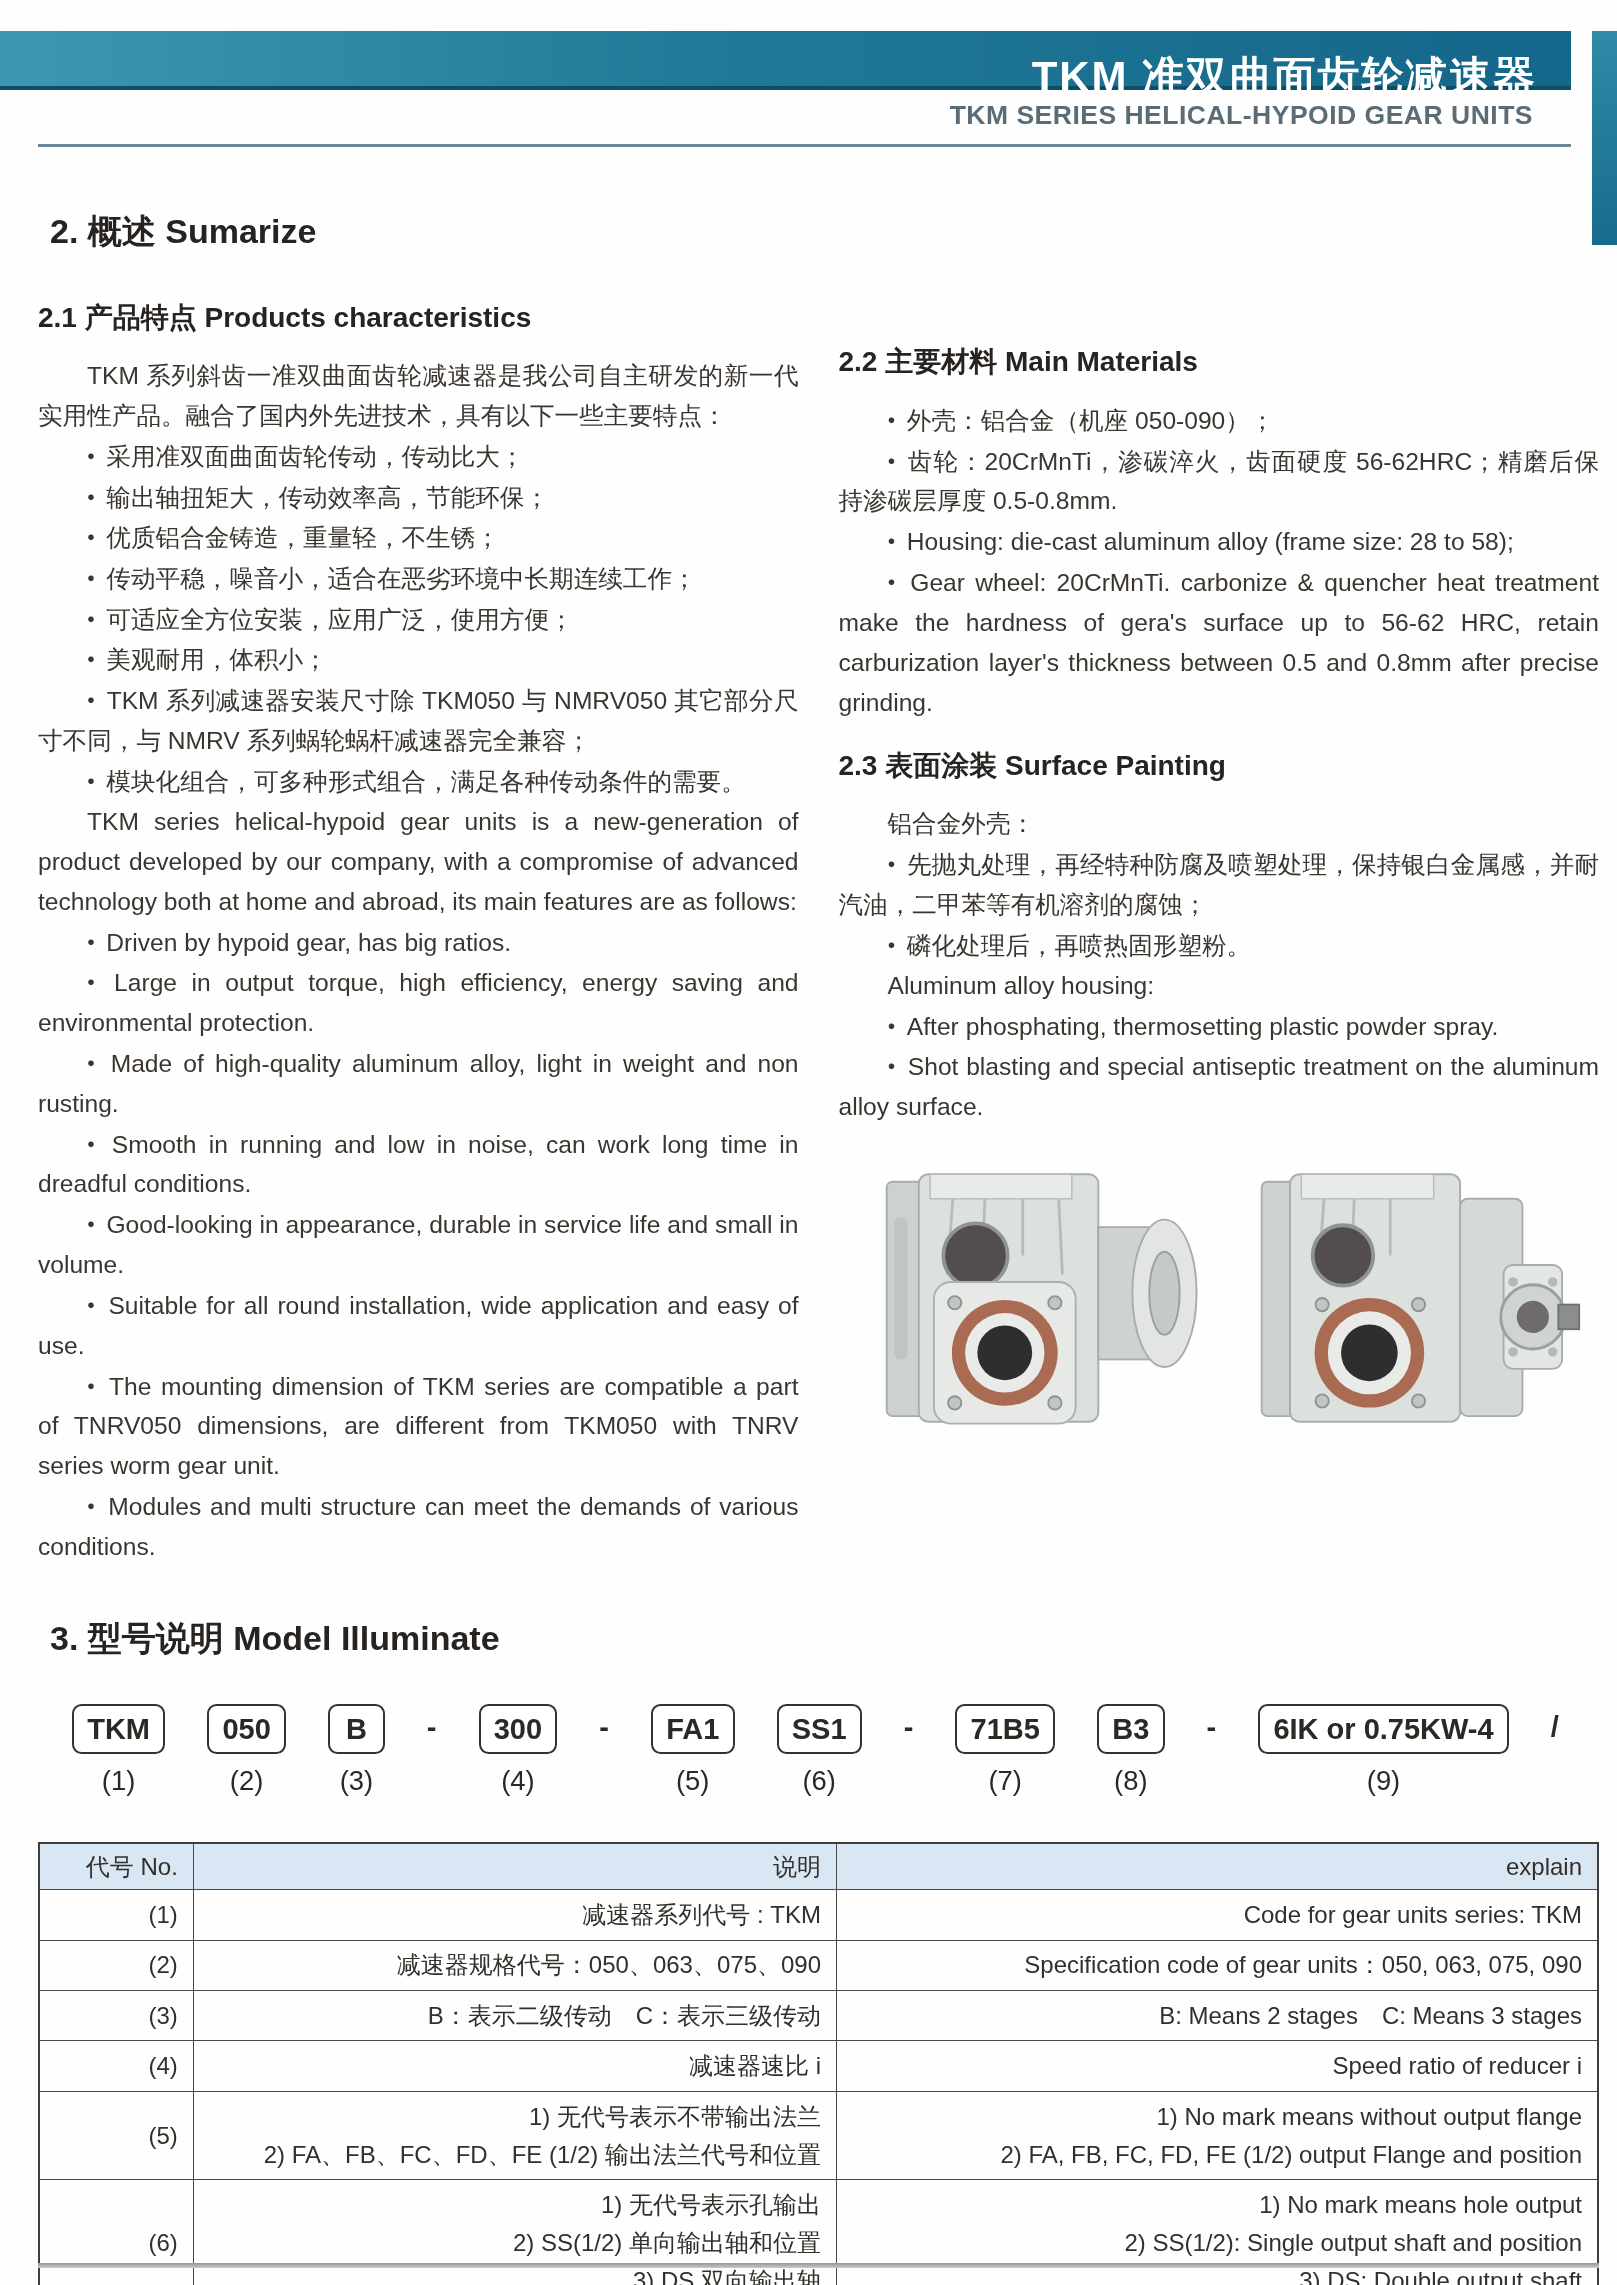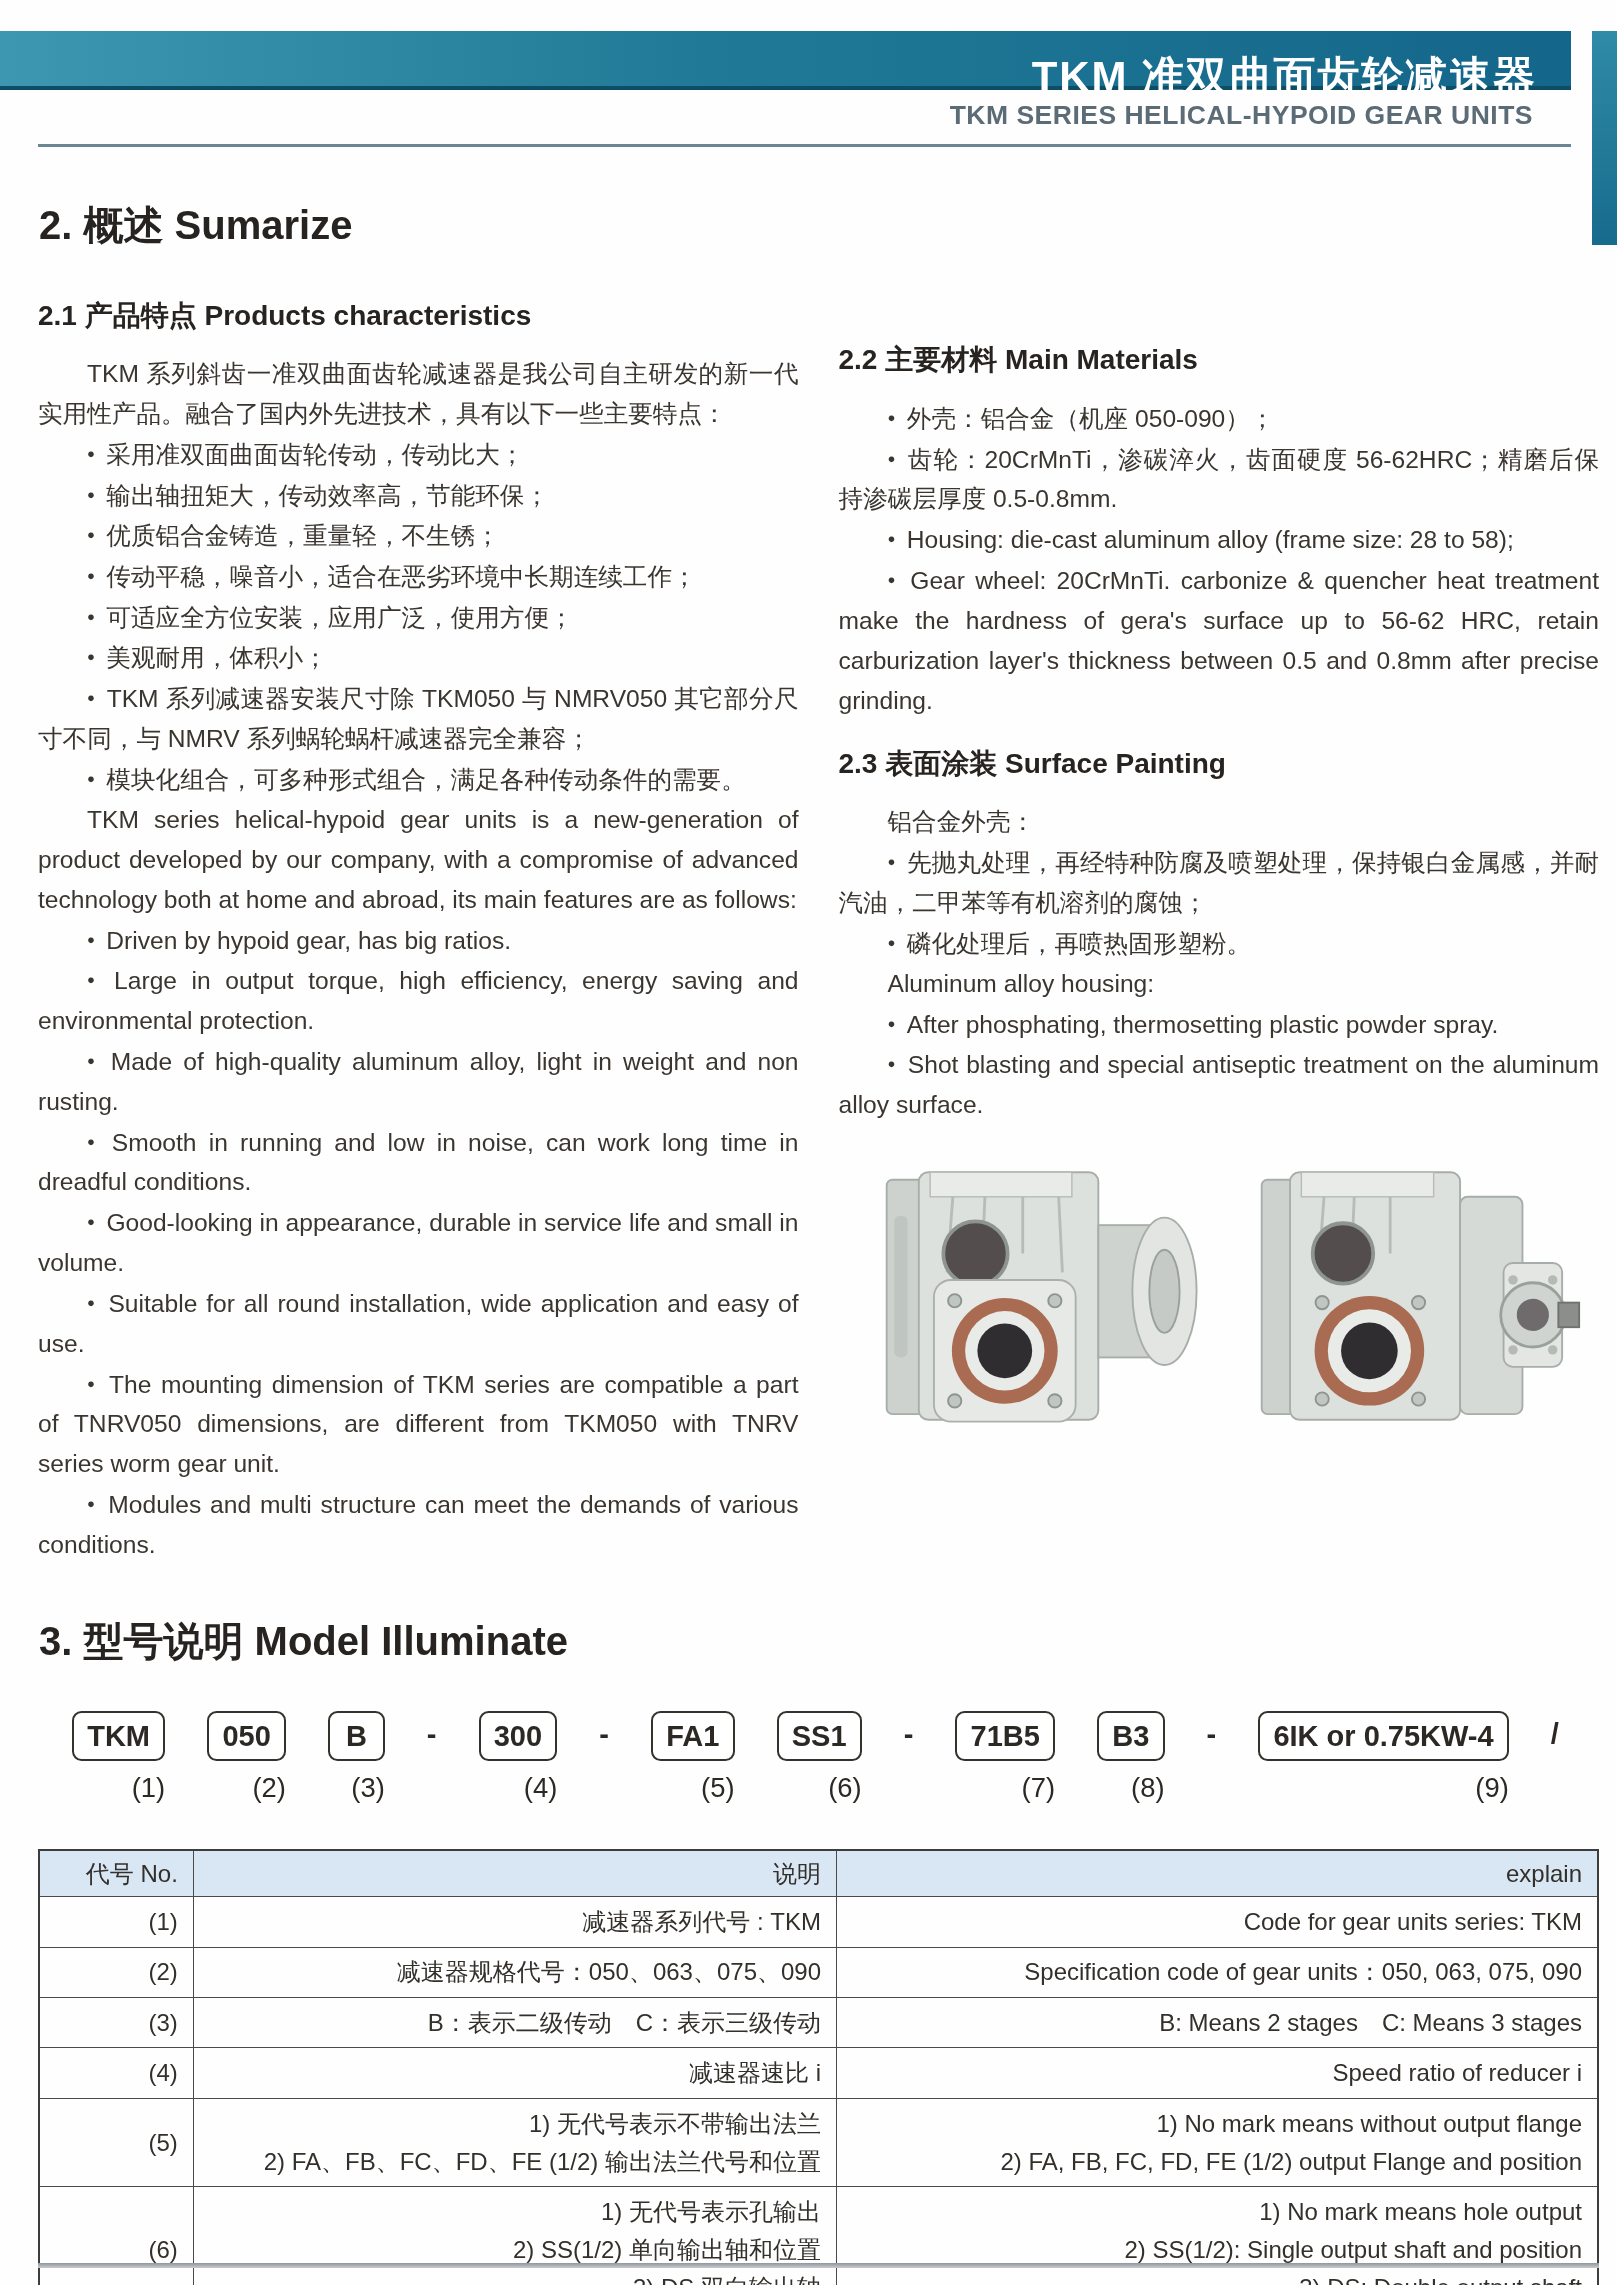--- a/index.html
+++ b/index.html
@@ -24,21 +24,21 @@
   }
   .subtitle-row {
     position:absolute; top:100px; left:0; width:1571px;
     text-align:right; padding-right:38px; box-sizing:border-box;padding-left:47px;
   }
   .subtitle { color:#5b6c77; font-size:26.5px; font-weight:bold; letter-spacing:0.5px; }
   .subtitle-rule { position:absolute; top:144px; left:38px; width:1533px; height:2.8px; background:#6b8694; }
 
   
   .content { position:absolute; top:197px; left:38px; width:1561px; }
-  .h-sec { font-size:40px; font-weight:bold; color:#272320; margin:1px; }
+  .h-sec { font-size:34px; font-weight:bold; color:#272320; margin:12px; }
   .h-sub { font-size:28px; font-weight:bold; color:#272320; margin:0 0 19px 0; }
   .columns { display:flex; column-gap:40px; margin-top:44px; }
   .col { width:761px; box-sizing:border-box; }
   .col-right { padding-top:44px; }
   .para, .bullet {
     font-size:24.6px; line-height:40px; margin:0;
     text-align:justify; text-indent:49px; color:#3a352f;
   }
   .bullet::before { content:"●"; font-size:13.2px; vertical-align:4.7px; margin-right:11.4px; }
   .gap-md { height:24.6px; }
@@ -46,21 +46,21 @@
   
   .photos { display:flex; column-gap:49px; margin:34px 0 0 42px; }
   .photo { width:326px; height:274px; }
 
   
   .sec3 { margin-top:49px; }
   .model-row {
     display:flex; align-items:flex-start; column-gap:42px;
     margin:42px 0 0 34px;
   }
-  .model-item { display:flex; flex-direction:column; align-items:flex-end; row-gap:11.4px; }
+  .model-item { display:flex; flex-direction:column; align-items:center; row-gap:11.4px; }
   .model-box {
     border:2.8px solid #35322e; border-radius:9.5px;
     padding:0.9px 13.2px; min-width:26.5px; height:44px; line-height:44px;
     font-size:29px; font-weight:bold; color:#2c2824; text-align:center;
     background:#ffffff; white-space:nowrap;
   }
   .model-sep { font-size:29px; font-weight:bold; color:#2c2824; height:47px; line-height:47px; }
   .model-num { font-size:27.4px; color:#2c2824; }
 
   

